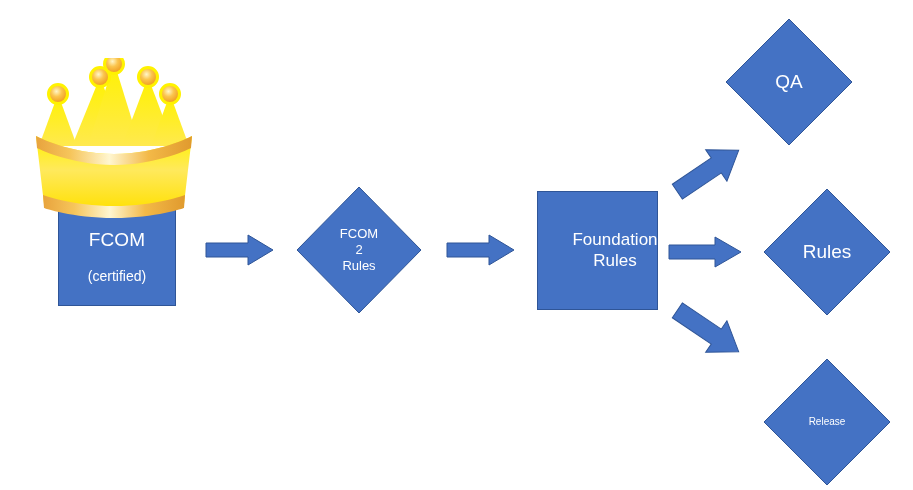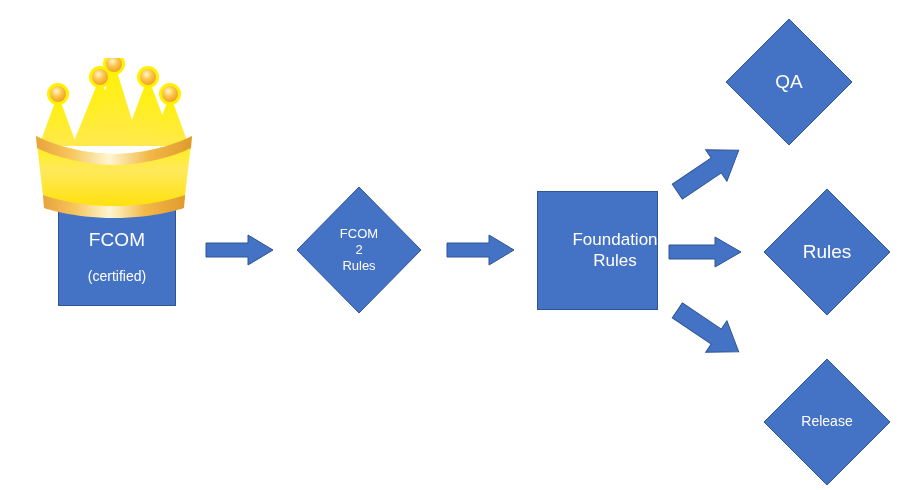--- a/index.html
+++ b/index.html
@@ -73,21 +73,21 @@
     pointer-events: none;
     line-height: 1.22;
   }
   #d-fcom2 { left: 296px; top: 186px; width: 126px; height: 128px; }
   #d-fcom2 .diamond-label { font-size: 13px; }
   #d-qa      { left: 725px; top: 18px;  width: 128px; height: 128px; text-decoration: underline; }
   #d-qa .diamond-label { font-size: 19px; }
   #d-docs    { left: 763px; top: 188px; width: 128px; height: 128px; }
   #d-docs .diamond-label { font-size: 19px; }
   #d-release { left: 763px; top: 358px; width: 128px; height: 128px; }
-  #d-release .diamond-label { font-size: 14px; }
+  #d-release .diamond-label { font-size: 10px; }
   
   #foundation-box {
     left: 537px;
     top: 191px;
     width: 121px;
     height: 119px;
     background: #4472C4;
     border: 1px solid #2F5597;
     flex-direction: column;
     font-size: 17px;

